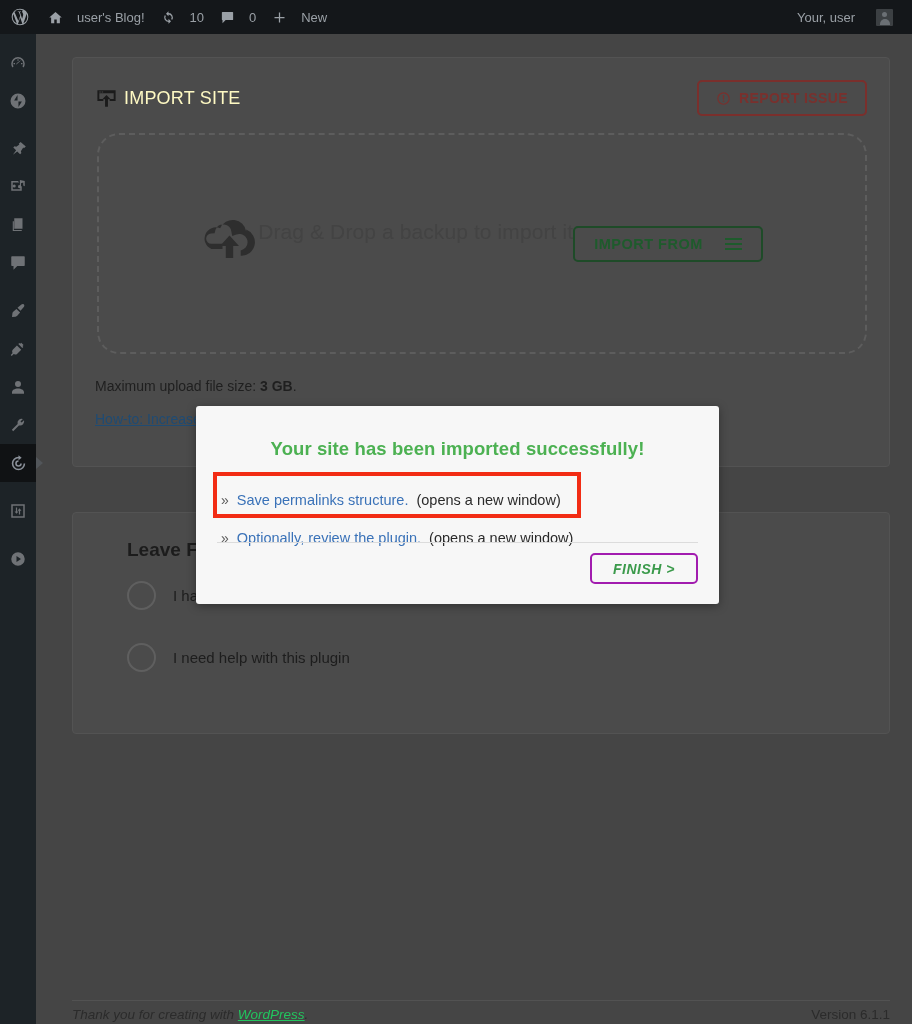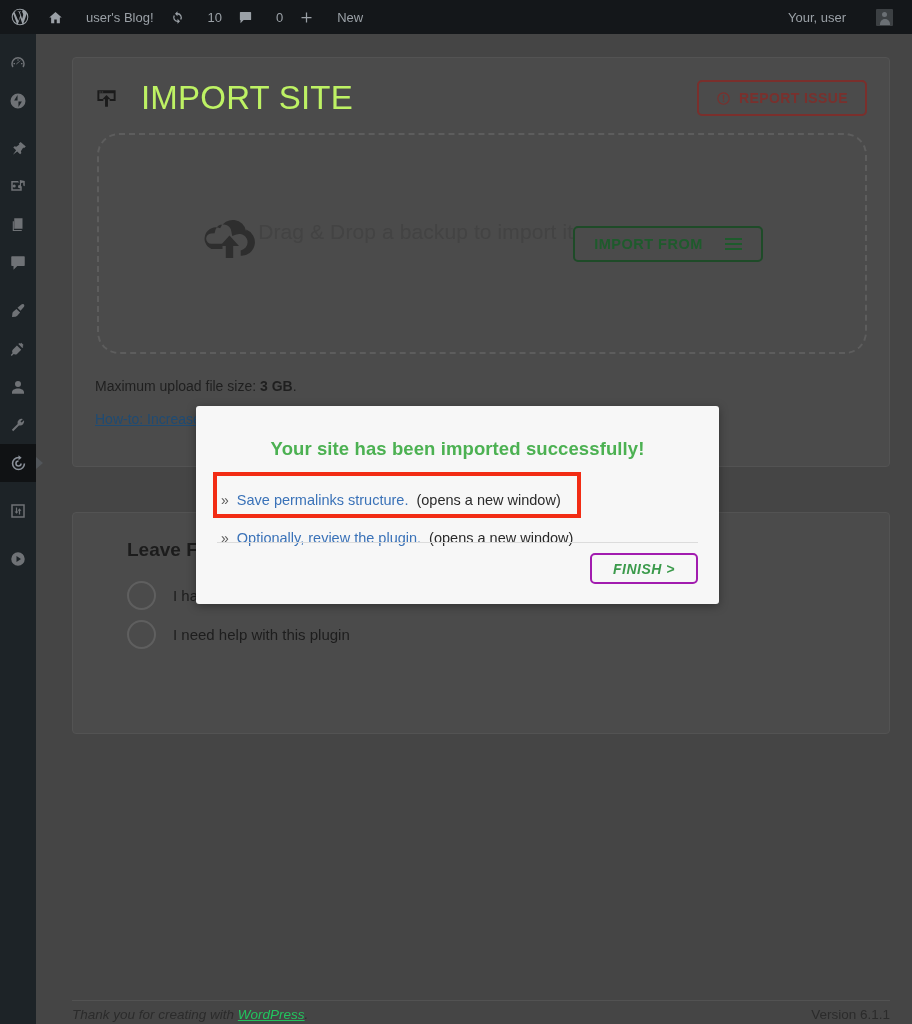--- a/index.html
+++ b/index.html
@@ -20,21 +20,21 @@
     background: #14171a;
     display: flex;
     align-items: center;
     color: #9aa0a6;
     font-size: 13px;
     z-index: 40;
   }
   .ab-item {
     display: flex;
     align-items: center;
-    gap: 23px;
+    gap: 14px;
     height: 34px;
     padding: 4px 8px;
     color: #9aa0a6;
     white-space: nowrap;
   }
   .ab-logo { padding-left: 10px; padding-right: 10px; }
   .ab-spacer { flex: 1; }
   .ab-avatar {
     width: 17px; height: 17px;
     background: #3c4043;
@@ -113,24 +113,24 @@
     position: absolute;
     top: 20px; left: 22px; right: 22px;
     height: 40px;
     display: flex;
     align-items: center;
     justify-content: space-between;
   }
   .panel-title {
     display: flex;
     align-items: center;
-    gap: 23px;
-    font-size: 33px;
+    gap: 6px;
+    font-size: 18px;
     font-weight: 400;
-    color: #bef264;
+    color: #fef9c3;
     letter-spacing: 0.2px;
   }
   .panel-title svg { display: block; fill: #1b1b1b; }
 
   .btn-report {
     display: flex;
     align-items: center;
     gap: 8px;
     height: 34px;
     padding: 16px 17px;
@@ -213,21 +213,21 @@
   }
   .fb-option {
     position: absolute;
     left: 54px;
     display: flex;
     align-items: center;
     gap: 17px;
     cursor: pointer;
   }
   .fb-option-1 { top: 68px; }
-  .fb-option-2 { top: 107px; }
+  .fb-option-2 { top: 130px; }
   .radio {
     width: 29px; height: 29px;
     border: 2px solid #5f5f5f;
     border-radius: 50%;
     background: transparent;
     flex: none;
   }
   .fb-label { font-size: 15px; color: #1d1d1d; }
 
   

